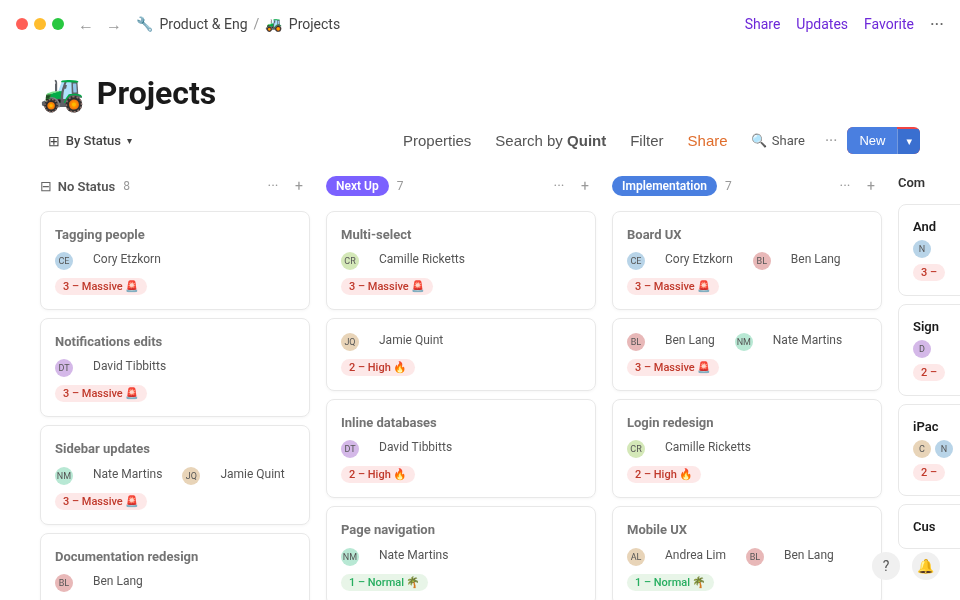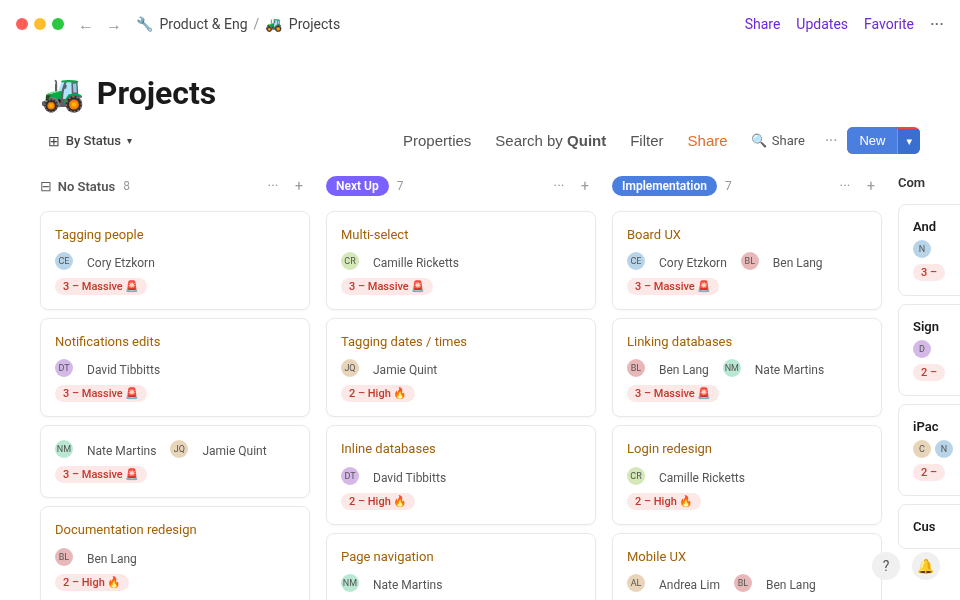--- a/index.html
+++ b/index.html
@@ -218,29 +218,29 @@
       background: #fff;
       border: 1px solid #e8e8e8;
       border-radius: 8px;
       padding: 14px;
       margin-bottom: 8px;
       cursor: pointer;
       box-shadow: 0 1px 3px rgba(0,0,0,0.04);
     }
     .card-title {
       font-size: 13px;
-      font-weight: 400;
-      color: #a16207;
+      font-weight: 700;
+      color: #737373;
       margin-bottom: 8px;
       line-height: 1.4;
     }
     .card-meta {
       display: flex;
-      align-items: flex-end;
-      gap: 14px;
+      align-items: flex-start;
+      gap: 20px;
       margin-bottom: 8px;
       flex-wrap: wrap;
     }
     .avatar-img {
       width: 18px;
       height: 18px;
       border-radius: 50%;
       background: #c8b8e8;
       display: inline-flex;
       align-items: center;
@@ -409,20 +409,21 @@
     <div class="card">
       <div class="card-title">Notifications edits</div>
       <div class="card-meta">
         <div class="avatar-img" style="background:#d4b8e8;font-size:9px;color:#555;">DT</div>
         <span class="person-name">David Tibbitts</span>
       </div>
       <span class="badge badge-massive">3 – Massive 🚨</span>
     </div>
 
     <div class="card">
+      <div class="card-title">Sidebar updates</div>
       <div class="card-meta">
         <div class="avatar-img" style="background:#b8e8d4;font-size:9px;color:#555;">NM</div>
         <span class="person-name">Nate Martins</span>
         <div class="avatar-img" style="background:#e8d4b8;font-size:9px;color:#555;">JQ</div>
         <span class="person-name">Jamie Quint</span>
       </div>
       <span class="badge badge-massive">3 – Massive 🚨</span>
     </div>
 
     <div class="card">
@@ -448,21 +449,20 @@
     <div class="card">
       <div class="card-title">Multi-select</div>
       <div class="card-meta">
         <div class="avatar-img" style="background:#d4e8b8;font-size:9px;color:#555;">CR</div>
         <span class="person-name">Camille Ricketts</span>
       </div>
       <span class="badge badge-massive">3 – Massive 🚨</span>
     </div>
 
     <div class="card">
-      <div class="card-title">Tagging dates / times</div>
       <div class="card-meta">
         <div class="avatar-img" style="background:#e8d4b8;font-size:9px;color:#555;">JQ</div>
         <span class="person-name">Jamie Quint</span>
       </div>
       <span class="badge badge-high">2 – High 🔥</span>
     </div>
 
     <div class="card">
       <div class="card-title">Inline databases</div>
       <div class="card-meta">
@@ -497,21 +497,20 @@
       <div class="card-meta">
         <div class="avatar-img" style="background:#b8d4e8;font-size:9px;color:#555;">CE</div>
         <span class="person-name">Cory Etzkorn</span>
         <div class="avatar-img" style="background:#e8b8b8;font-size:9px;color:#555;">BL</div>
         <span class="person-name">Ben Lang</span>
       </div>
       <span class="badge badge-massive">3 – Massive 🚨</span>
     </div>
 
     <div class="card">
-      <div class="card-title">Linking databases</div>
       <div class="card-meta">
         <div class="avatar-img" style="background:#e8b8b8;font-size:9px;color:#555;">BL</div>
         <span class="person-name">Ben Lang</span>
         <div class="avatar-img" style="background:#b8e8d4;font-size:9px;color:#555;">NM</div>
         <span class="person-name">Nate Martins</span>
       </div>
       <span class="badge badge-massive">3 – Massive 🚨</span>
     </div>
 
     <div class="card">

